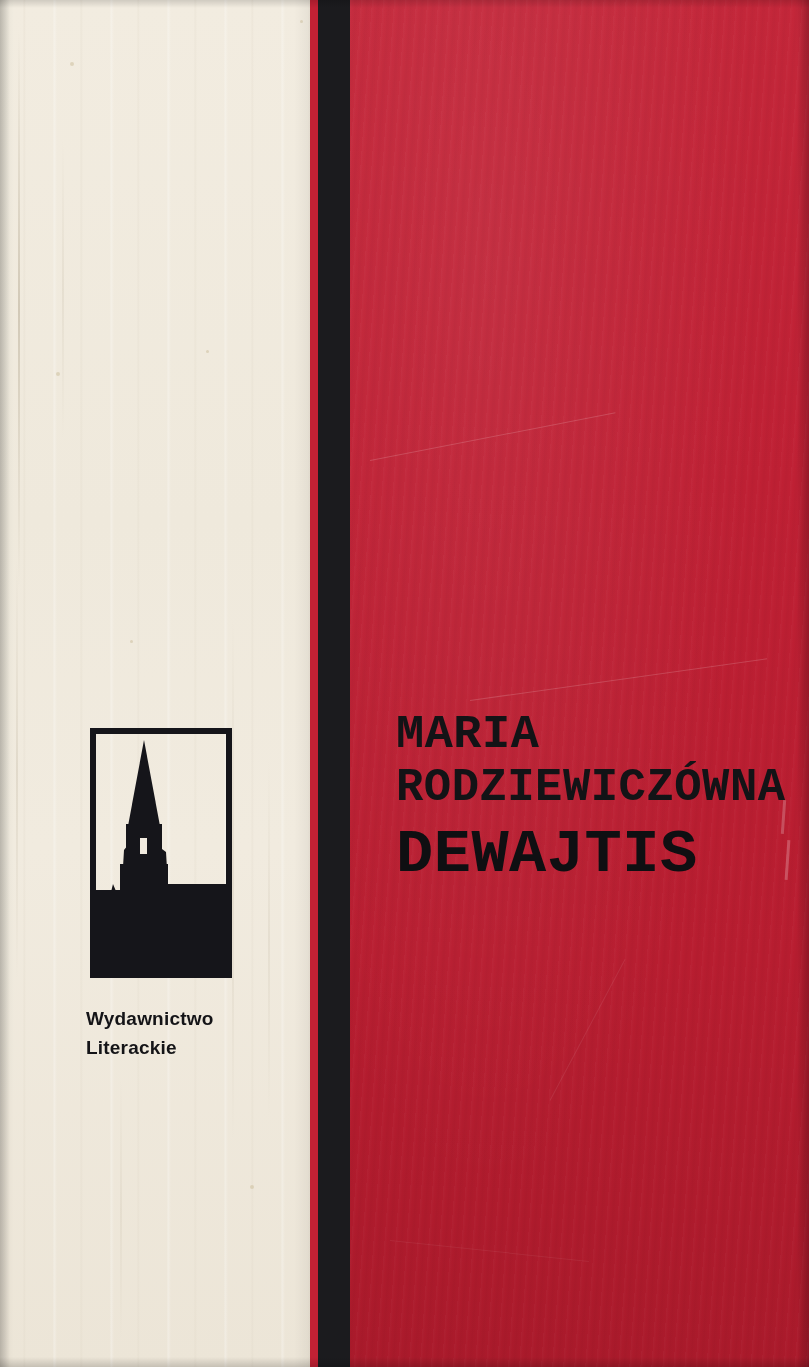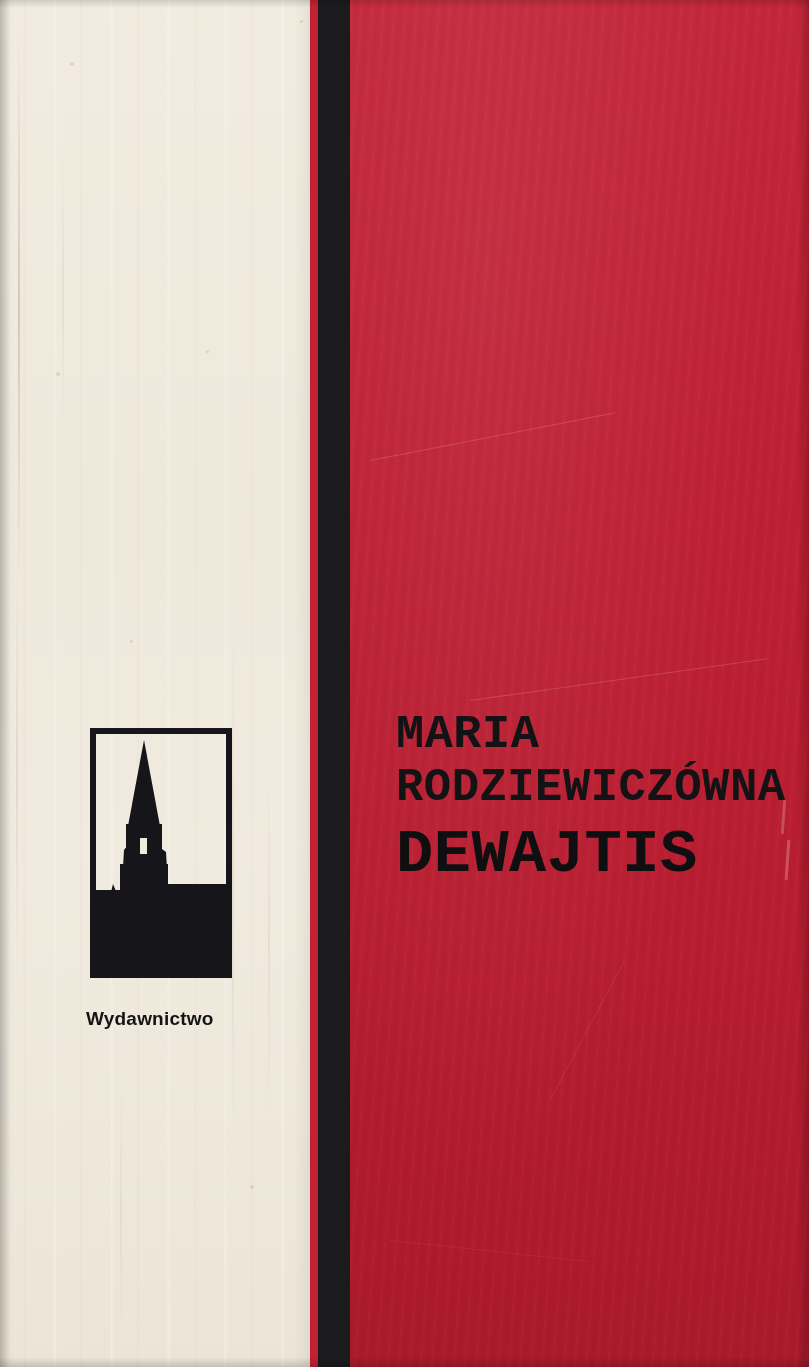--- a/index.html
+++ b/index.html
@@ -262,20 +262,21 @@
 
           <rect x="70" y="150" width="60" height="40" fill="#15151a"></rect>
 
           <rect x="0" y="156" width="26" height="34" fill="#15151a"></rect>
         </svg>
       </div>
     </div>
 
     <div class="imprint">
       <div>Wydawnictwo</div>
+      <div>Literackie</div>
     </div>
   </div>
 
   <div class="divider"></div>
 
   <div class="red-field">
     <div class="grain"></div>
     <div class="scratch s1"></div>
     <div class="scratch s2"></div>
     <div class="scratch s3"></div>

